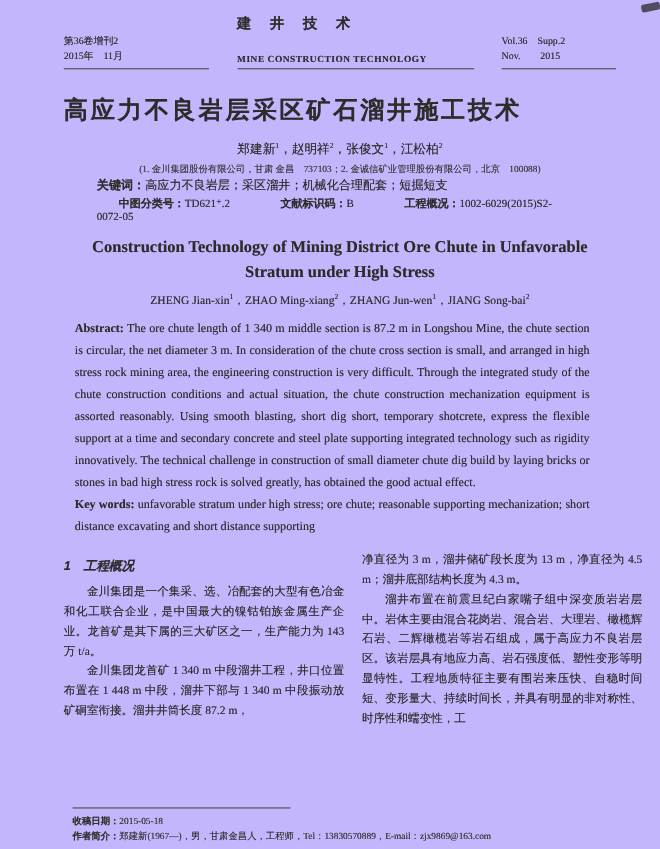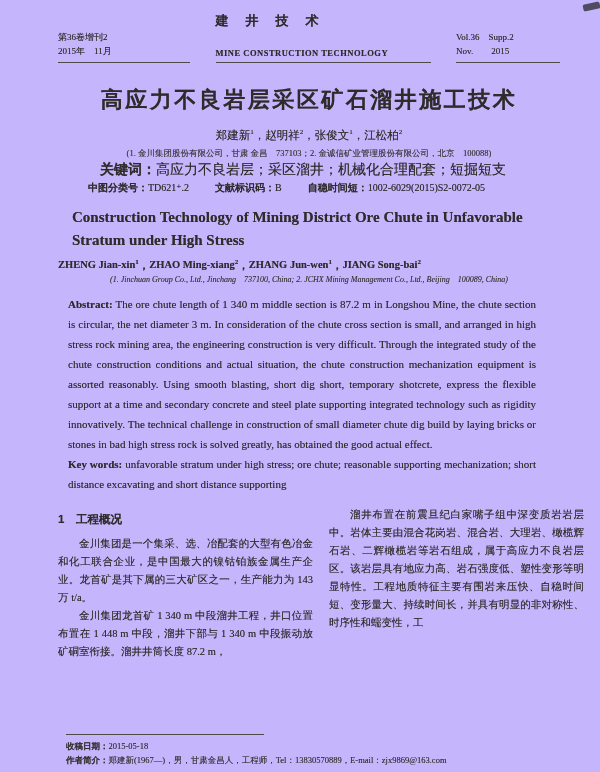--- a/index.html
+++ b/index.html
@@ -17,39 +17,39 @@
   }
   
   .hdr{display:flex;justify-content:space-between;align-items:flex-end;}
   .hdr .cell{border-bottom:1px solid #4a4a48;padding-bottom:4px;}
   .hdr-left{font-size:9px;line-height:1.5;width:132px;}
   .hdr-center{text-align:left;width:215px;}
   .hdr-center .cn{font-size:13px;font-weight:bold;letter-spacing:2px;}
   .hdr-center .en{font-size:8.5px;font-weight:bold;letter-spacing:.5px;margin-top:18px;}
   .hdr-right{font-size:9px;line-height:1.5;width:104px;text-align:left;}
   
-  .title-cn{margin:22px 0 0;text-align:center;font-size:22px;font-weight:bold;letter-spacing:2.5px;}
+  .title-cn{margin:22px 0 0;text-align:left;font-size:22px;font-weight:bold;letter-spacing:2.5px;}
   .authors{margin:13px 0 0;text-align:center;font-size:11.5px;}
   .sup{font-size:7px;vertical-align:super;}
   .affil{margin:5px 0 0;text-align:center;font-size:8.5px;color:#3a3836;}
   
   .abs-cn{margin:13px 44px 0 30px;font-size:11px;line-height:20px;text-align:justify;text-indent:1.8em;}
-  .kw-cn{margin:1px 44px 0 42px;font-size:14px;}
+  .kw-cn{margin:1px 44px 0 30px;font-size:11px;}
   .clc{margin:2px 44px 0 30px;font-size:10px;}
-  .clc .pair{margin-right:26px;}
+  .clc .pair{margin-right:26px;margin-left:20px;}
   .b{font-weight:bold;}
   
-  .title-en{margin:11px 14px 0;font-size:15px;font-weight:bold;line-height:1.55;}
-  .authors-en{margin:5px 0 0;font-size:10.5px;font-weight:bold;}
+  .title-en{margin:11px 14px 0;text-align:center;font-size:15px;font-weight:bold;line-height:1.55;}
+  .authors-en{margin:5px 0 0;text-align:center;font-size:10.5px;}
   .affil-en{margin:2px 0 0;text-align:center;font-size:8px;font-style:italic;color:#3a3836;}
   .abs-en{margin:9px 24px 0 10px;font-size:11px;line-height:20px;text-align:justify;}
   
   .cols{display:flex;gap:16px;margin:12px -24px 0 0;}
   .col{flex:1;min-width:0;}
-  .sec-h{font-size:11.5px;font-weight:bold;margin:6px 0 8px;font-family:"Liberation Sans","DejaVu Sans",sans-serif;}
+  .sec-h{font-size:11.5px;font-weight:bold;margin:6px 0 8px;font-family:"Liberation Sans","DejaVu Sans",sans-serif;font-style:italic;}
   .col p{margin:0;font-size:10.5px;line-height:18px;text-align:justify;}
   .ind{text-indent:2em;}
   
   .footnote{position:absolute;left:66px;right:14px;bottom:5px;font-size:8.5px;line-height:13.5px;color:#343230;}
   .footnote .rule{width:198px;border-top:1.2px solid #4a4a48;margin-bottom:5px;}
   
   .smudge-tr{position:absolute;top:3px;right:0;width:17px;height:7px;background:#2a2a2a;opacity:.75;transform:rotate(-12deg);border-radius:2px;}
 </style>
 </head>
 <body>
@@ -74,39 +74,39 @@
 
   <h1 class="title-cn">高应力不良岩层采区矿石溜井施工技术</h1>
 
   <p class="authors"><span><span>郑建新</span><sup class="sup">1</sup></span><span>，</span><span><span>赵明祥</span><sup class="sup">2</sup></span><span>，</span><span><span>张俊文</span><sup class="sup">1</sup></span><span>，</span><span><span>江松柏</span><sup class="sup">2</sup></span></p>
 
   <p class="affil">(1. 金川集团股份有限公司，甘肃 金昌　737103；2. 金诚信矿业管理股份有限公司，北京　100088)</p>
 
 
   <p class="kw-cn"><span class="b">关键词：</span><span>高应力不良岩层；采区溜井；机械化合理配套；短掘短支</span></p>
 
-  <p class="clc"><span class="pair"><span class="b">中图分类号：</span><span>TD621⁺.2</span></span><span class="pair"><span class="b">文献标识码：</span><span>B</span></span><span class="pair"><span class="b">自稳时间短：</span><span>1002-6029(2015)S2-0072-05</span></span></p>
+  <p class="clc"><span class="pair"><span class="b">中图分类号：</span><span>TD621⁺.2</span></span><span class="pair"><span class="b">文献标识码：</span><span>B</span></span><span class="pair"><span class="b">工程概况：</span><span>1002-6029(2015)S2-0072-05</span></span></p>
 
   <h2 class="title-en">Construction Technology of Mining District Ore Chute in Unfavorable Stratum under High Stress</h2>
 
   <p class="authors-en"><span><span>ZHENG Jian-xin</span><sup class="sup">1</sup></span><span>，</span><span><span>ZHAO Ming-xiang</span><sup class="sup">2</sup></span><span>，</span><span><span>ZHANG Jun-wen</span><sup class="sup">1</sup></span><span>，</span><span><span>JIANG Song-bai</span><sup class="sup">2</sup></span></p>
 
-  <p class="affil-en">(1. Jinchuan Group Co., Ltd., Jinchang　737100, China; 2. JCHX Mining Management Co., Ltd., Beijing　100089, China)</p>
 
   <p class="abs-en"><span class="b">Abstract:</span> <span>The ore chute length of 1 340 m middle section is 87.2 m in Longshou Mine, the chute section is circular, the net diameter 3 m. In consideration of the chute cross section is small, and arranged in high stress rock mining area, the engineering construction is very difficult. Through the integrated study of the chute construction conditions and actual situation, the chute construction mechanization equipment is assorted reasonably. Using smooth blasting, short dig short, temporary shotcrete, express the flexible support at a time and secondary concrete and steel plate supporting integrated technology such as rigidity innovatively. The technical challenge in construction of small diameter chute dig build by laying bricks or stones in bad high stress rock is solved greatly, has obtained the good actual effect.</span></p>
 
   <p class="abs-en" style="margin-top:0;"><span class="b">Key words:</span> <span>unfavorable stratum under high stress; ore chute; reasonable supporting mechanization; short distance excavating and short distance supporting</span></p>
 
   <div class="cols">
     <div class="col">
       <div class="sec-h"><span>1</span>　<span>工程概况</span></div>
       <p class="ind">金川集团是一个集采、选、冶配套的大型有色冶金和化工联合企业，是中国最大的镍钴铂族金属生产企业。龙首矿是其下属的三大矿区之一，生产能力为 143 万 t/a。</p>
       <p class="ind">金川集团龙首矿 1 340 m 中段溜井工程，井口位置布置在 1 448 m 中段，溜井下部与 1 340 m 中段振动放矿硐室衔接。溜井井筒长度 87.2 m，</p>
     </div>
     <div class="col">
+      <p>净直径为 3 m，溜井储矿段长度为 13 m，净直径为 4.5 m；溜井底部结构长度为 4.3 m。</p>
       <p class="ind">溜井布置在前震旦纪白家嘴子组中深变质岩岩层中。岩体主要由混合花岗岩、混合岩、大理岩、橄榄辉石岩、二辉橄榄岩等岩石组成，属于高应力不良岩层区。该岩层具有地应力高、岩石强度低、塑性变形等明显特性。工程地质特征主要有围岩来压快、自稳时间短、变形量大、持续时间长，并具有明显的非对称性、时序性和蠕变性，工</p>
     </div>
   </div>
 
   <div class="footnote">
     <div class="rule"></div>
     <div><span class="b">收稿日期：</span><span>2015-05-18</span></div>
     <div><span class="b">作者简介：</span><span>郑建新(1967—)，男，甘肃金昌人，工程师，Tel：13830570889，E-mail：zjx9869@163.com</span></div>
   </div>
 </div>

